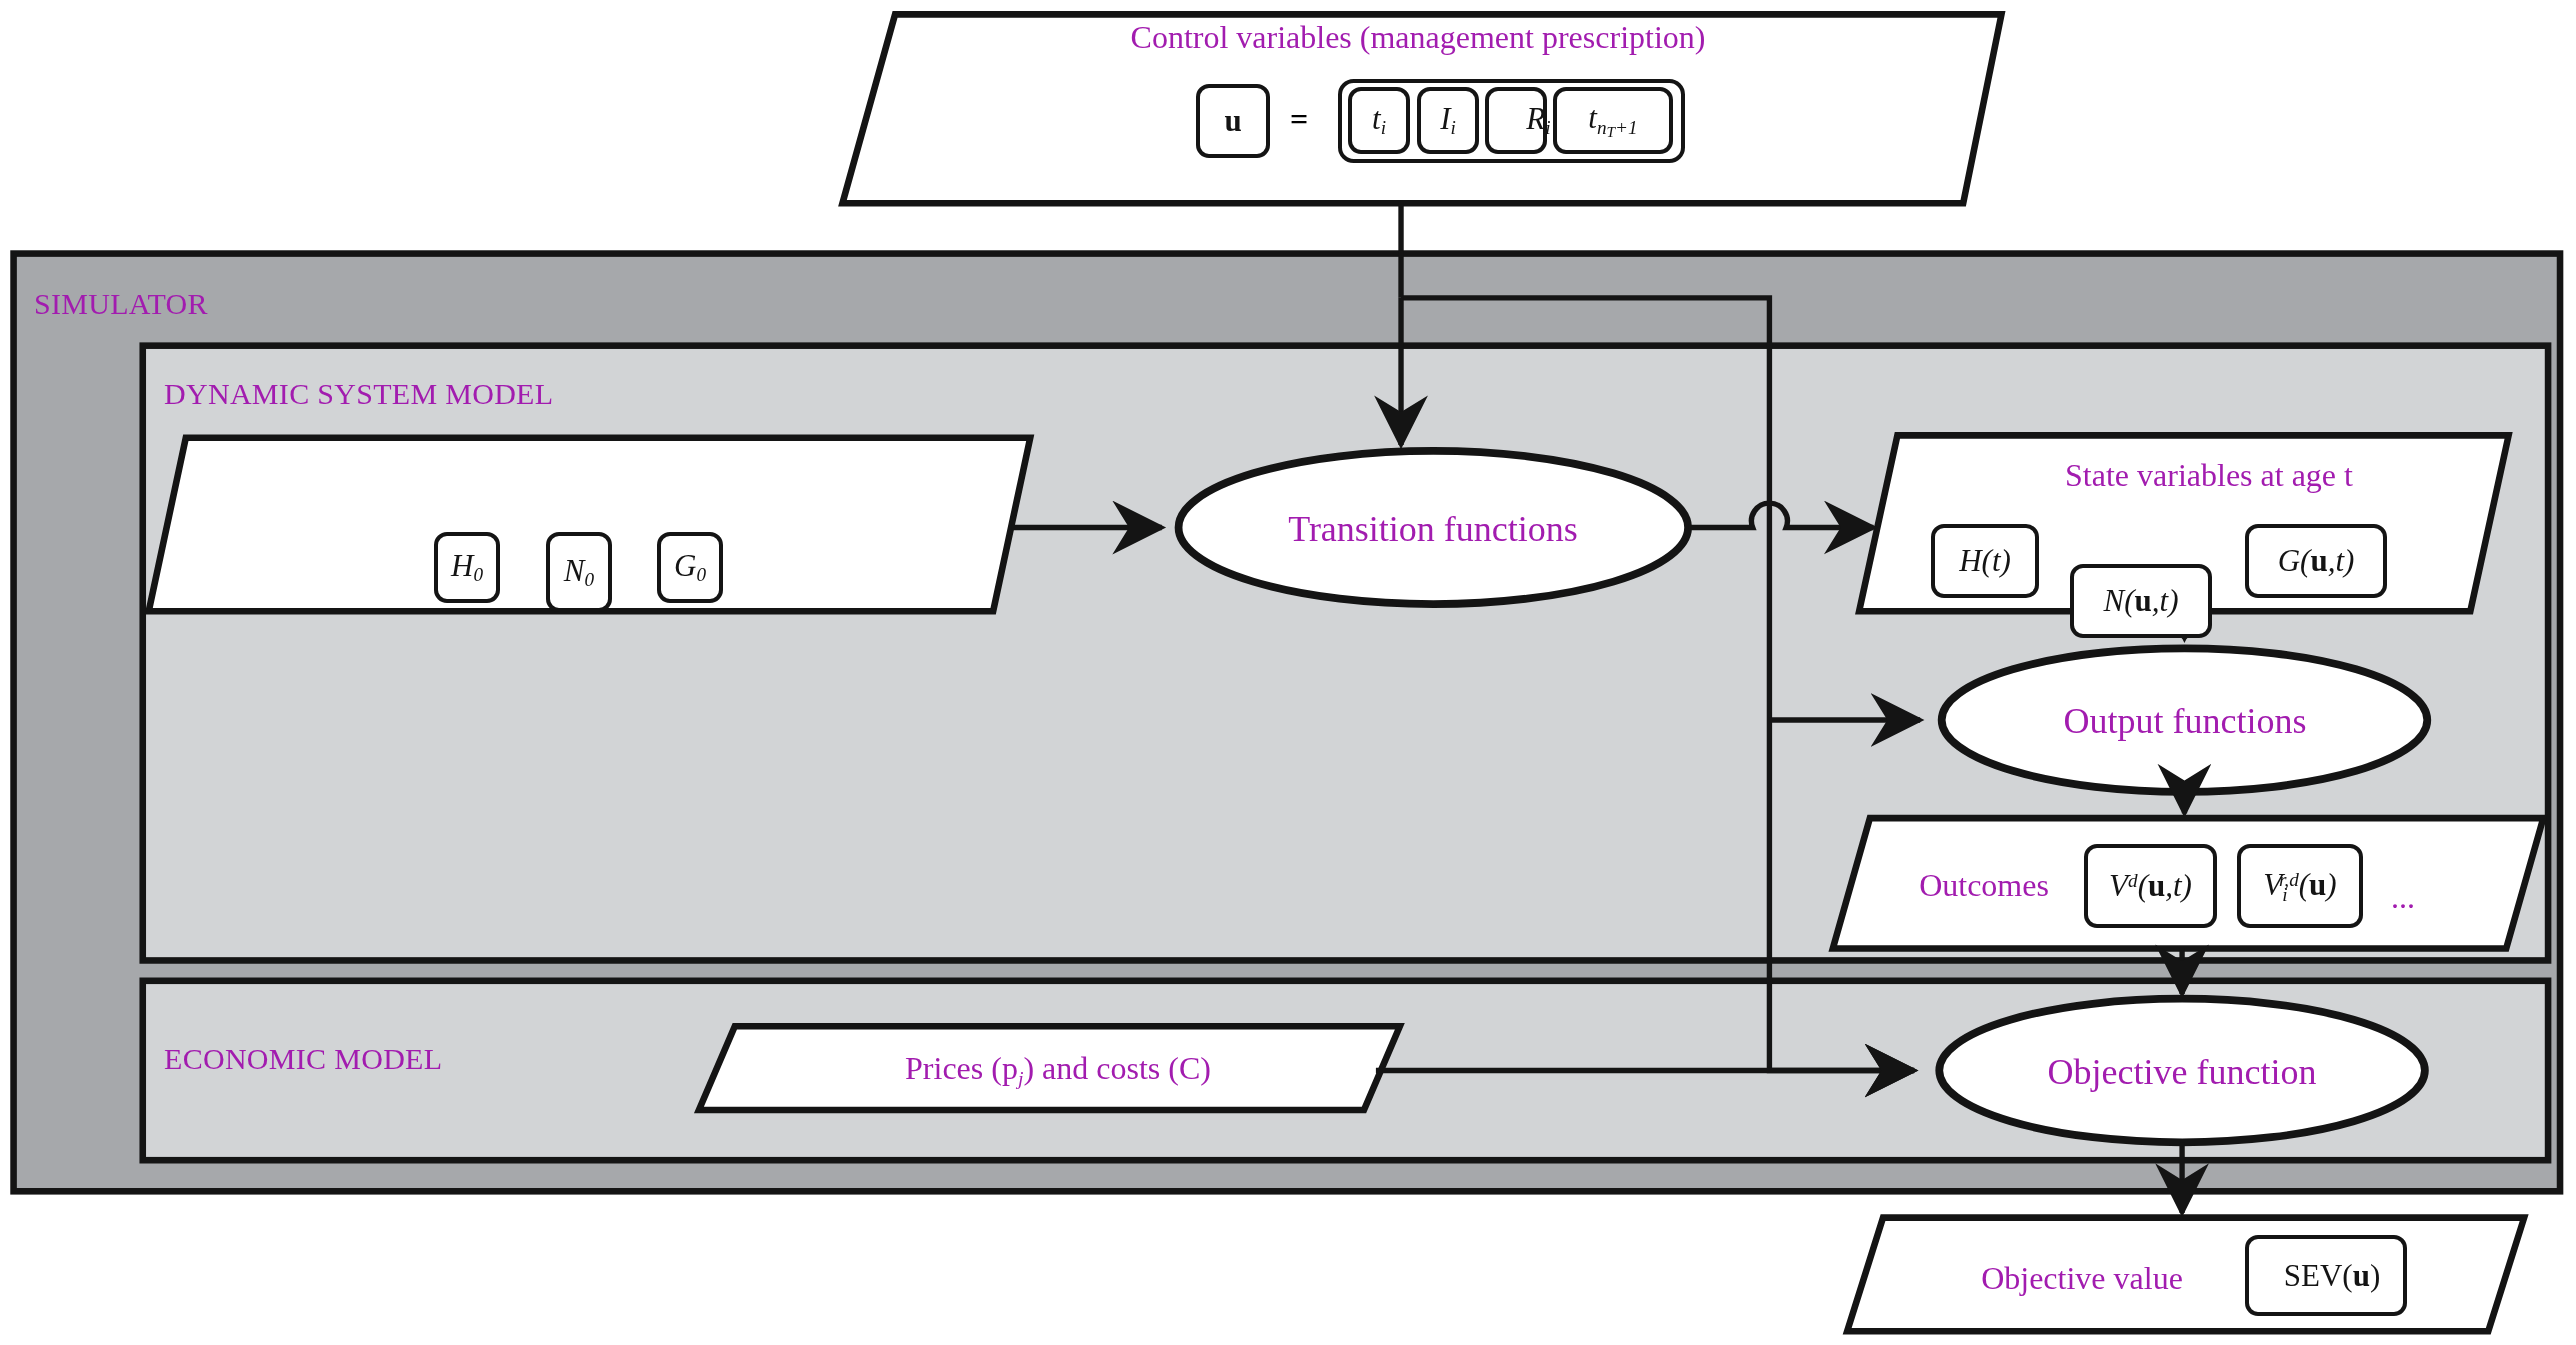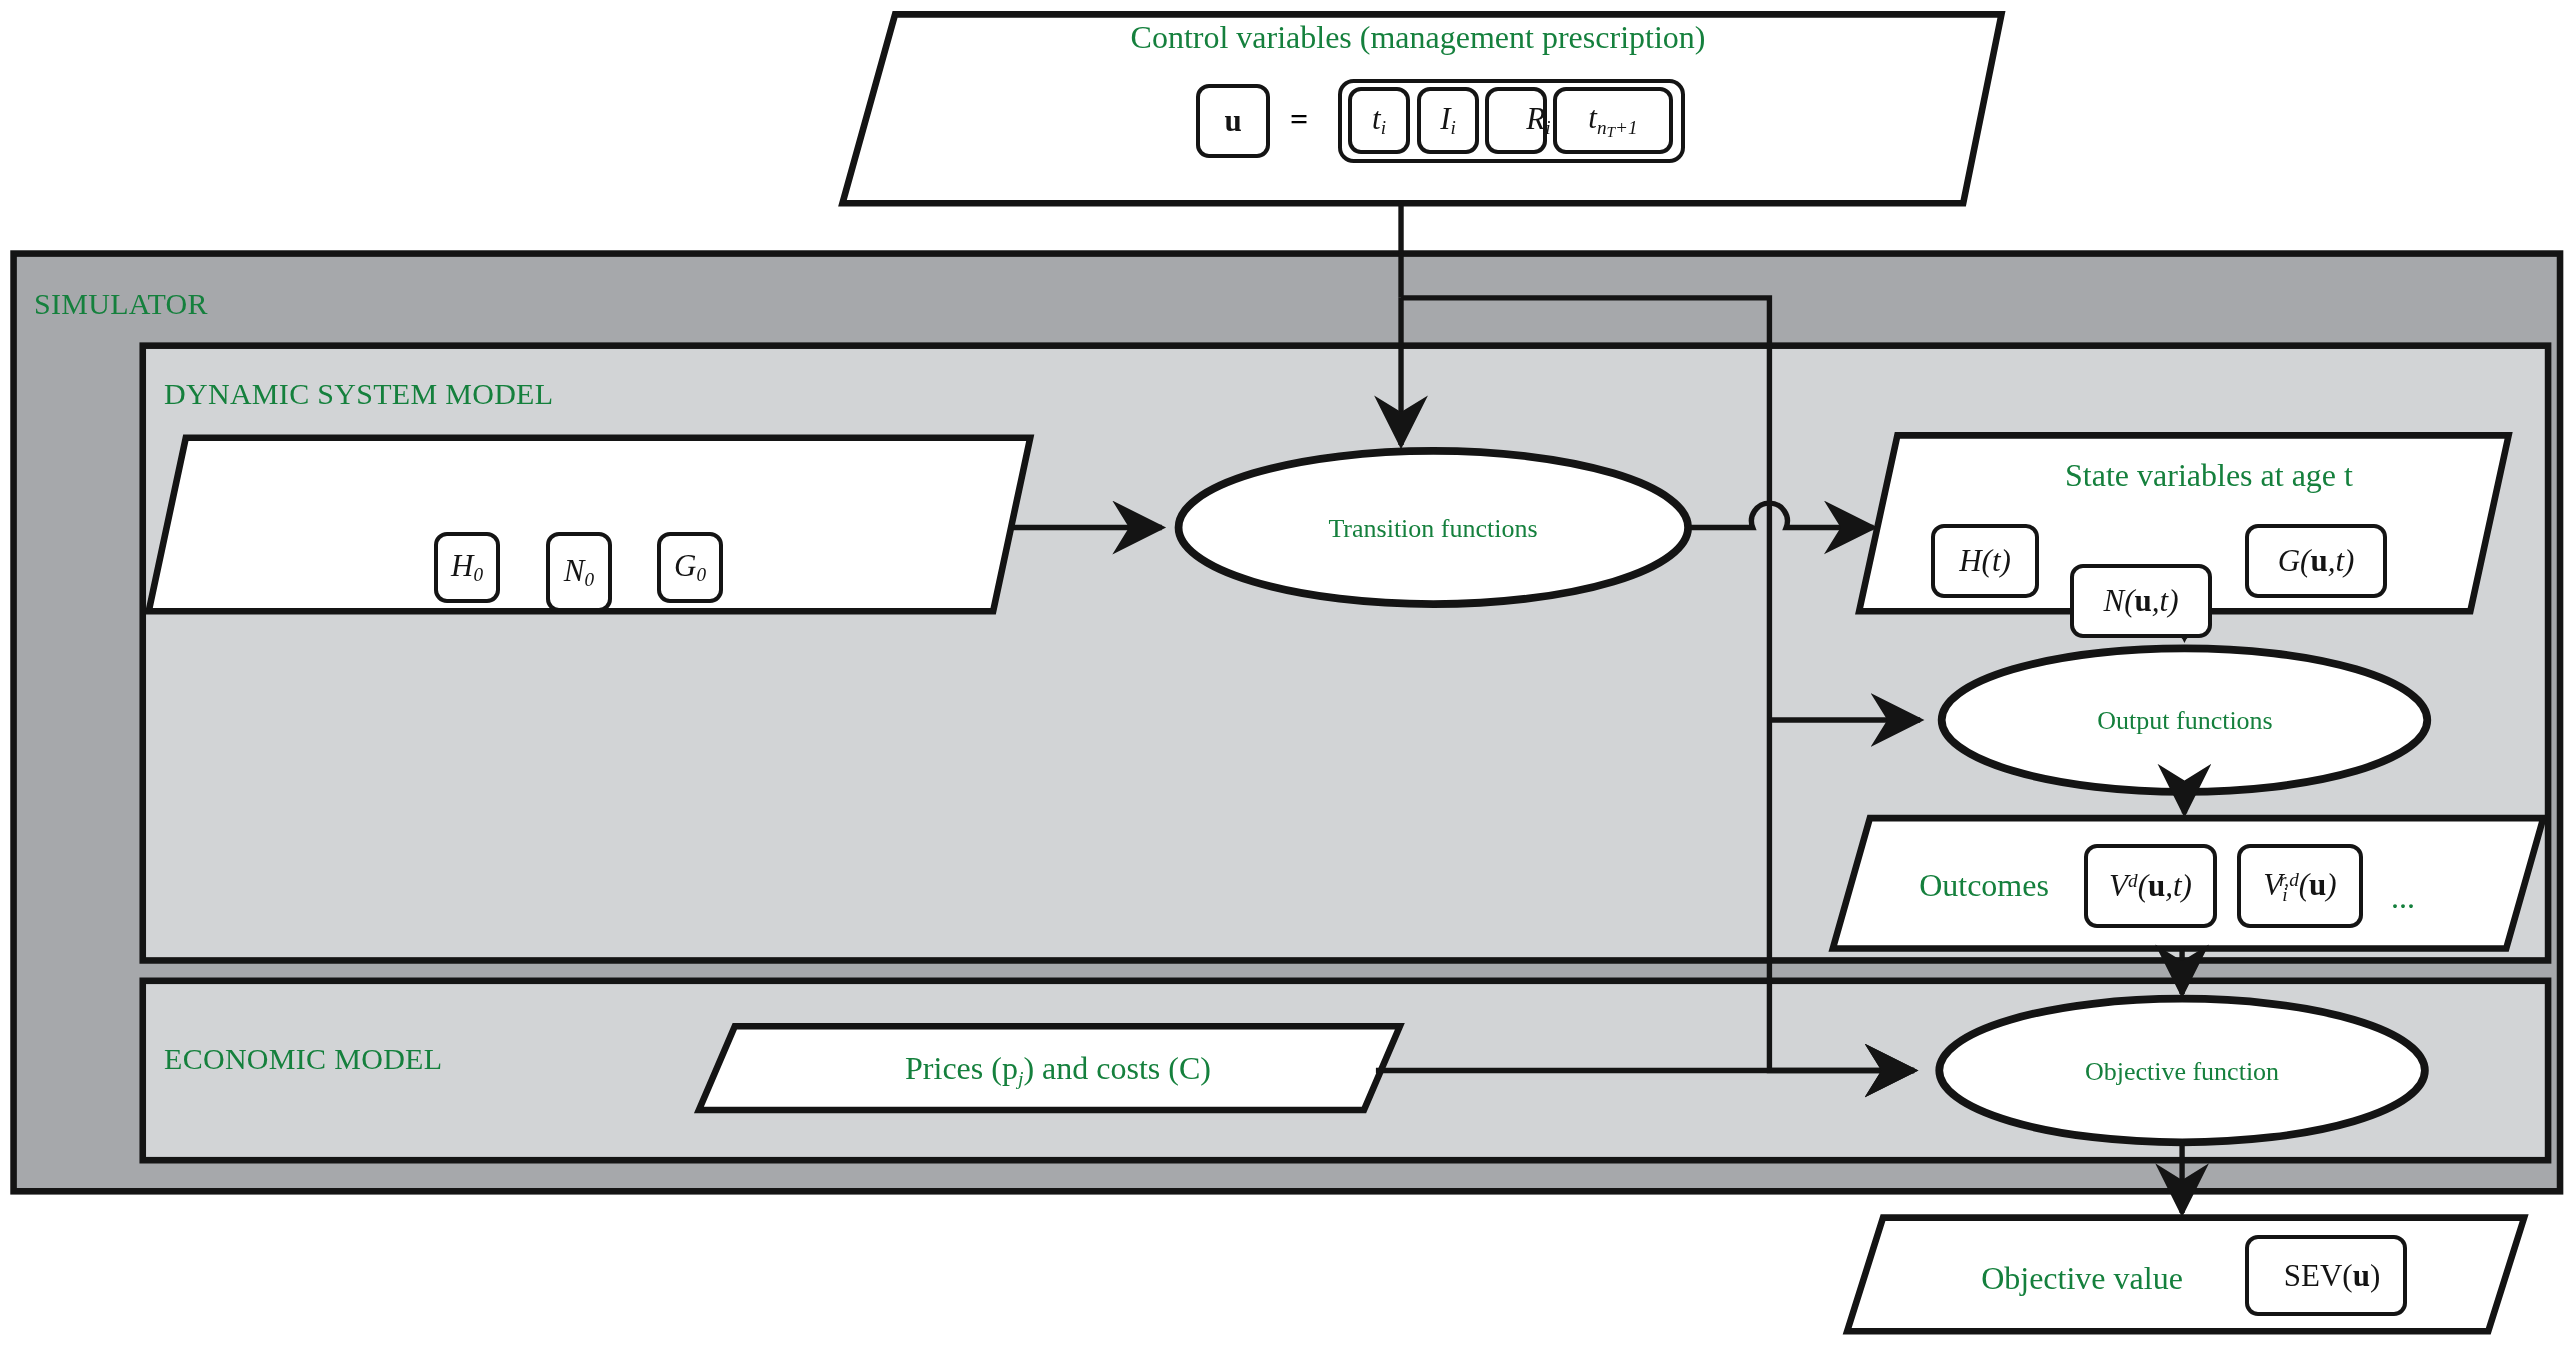--- a/index.html
+++ b/index.html
@@ -1,22 +1,22 @@
 <!DOCTYPE html>
 <html style="font-size:9.6px"><head>
 <meta charset="utf-8">
 <style>
   html,body{margin:0;padding:0;background:#ffffff;}
   body{font-family:"Liberation Serif","DejaVu Serif",serif;}
   #stage{position:relative;width:2576px;height:1345px;background:#fff;overflow:hidden;}
   svg.layer{position:absolute;left:0;top:0;width:2576px;height:1345px;}
-  .lbl{position:absolute;white-space:nowrap;color:#15803d;}
+  .lbl{position:absolute;white-space:nowrap;color:#a21caf;}
   .sec-title{font-size:30px;letter-spacing:0.3px;}
   .para-title{font-size:32px;}
-  .ell-title{font-size:26px;text-align:center;}
+  .ell-title{font-size:36px;text-align:center;}
   .outcome-word{font-size:32px;}
   .ctr{transform:translate(-50%,-50%);}
   .math{font-style:italic;}
   .bold{font-weight:bold;font-style:normal;}
   sub{font-size:.62em;vertical-align:-.28em;font-style:italic;}
   sup{font-size:.62em;vertical-align:.45em;font-style:italic;}
   .tok{position:absolute;box-sizing:border-box;border:4.2px solid #141414;border-radius:13px;background:#fff;
        display:flex;align-items:center;justify-content:center;font-size:31px;color:#141414;}
   .tokgrp{position:absolute;box-sizing:border-box;border:4.2px solid #141414;border-radius:15.6px;background:#fff;}
   .eqsign{position:absolute;font-size:32px;font-weight:bold;}

